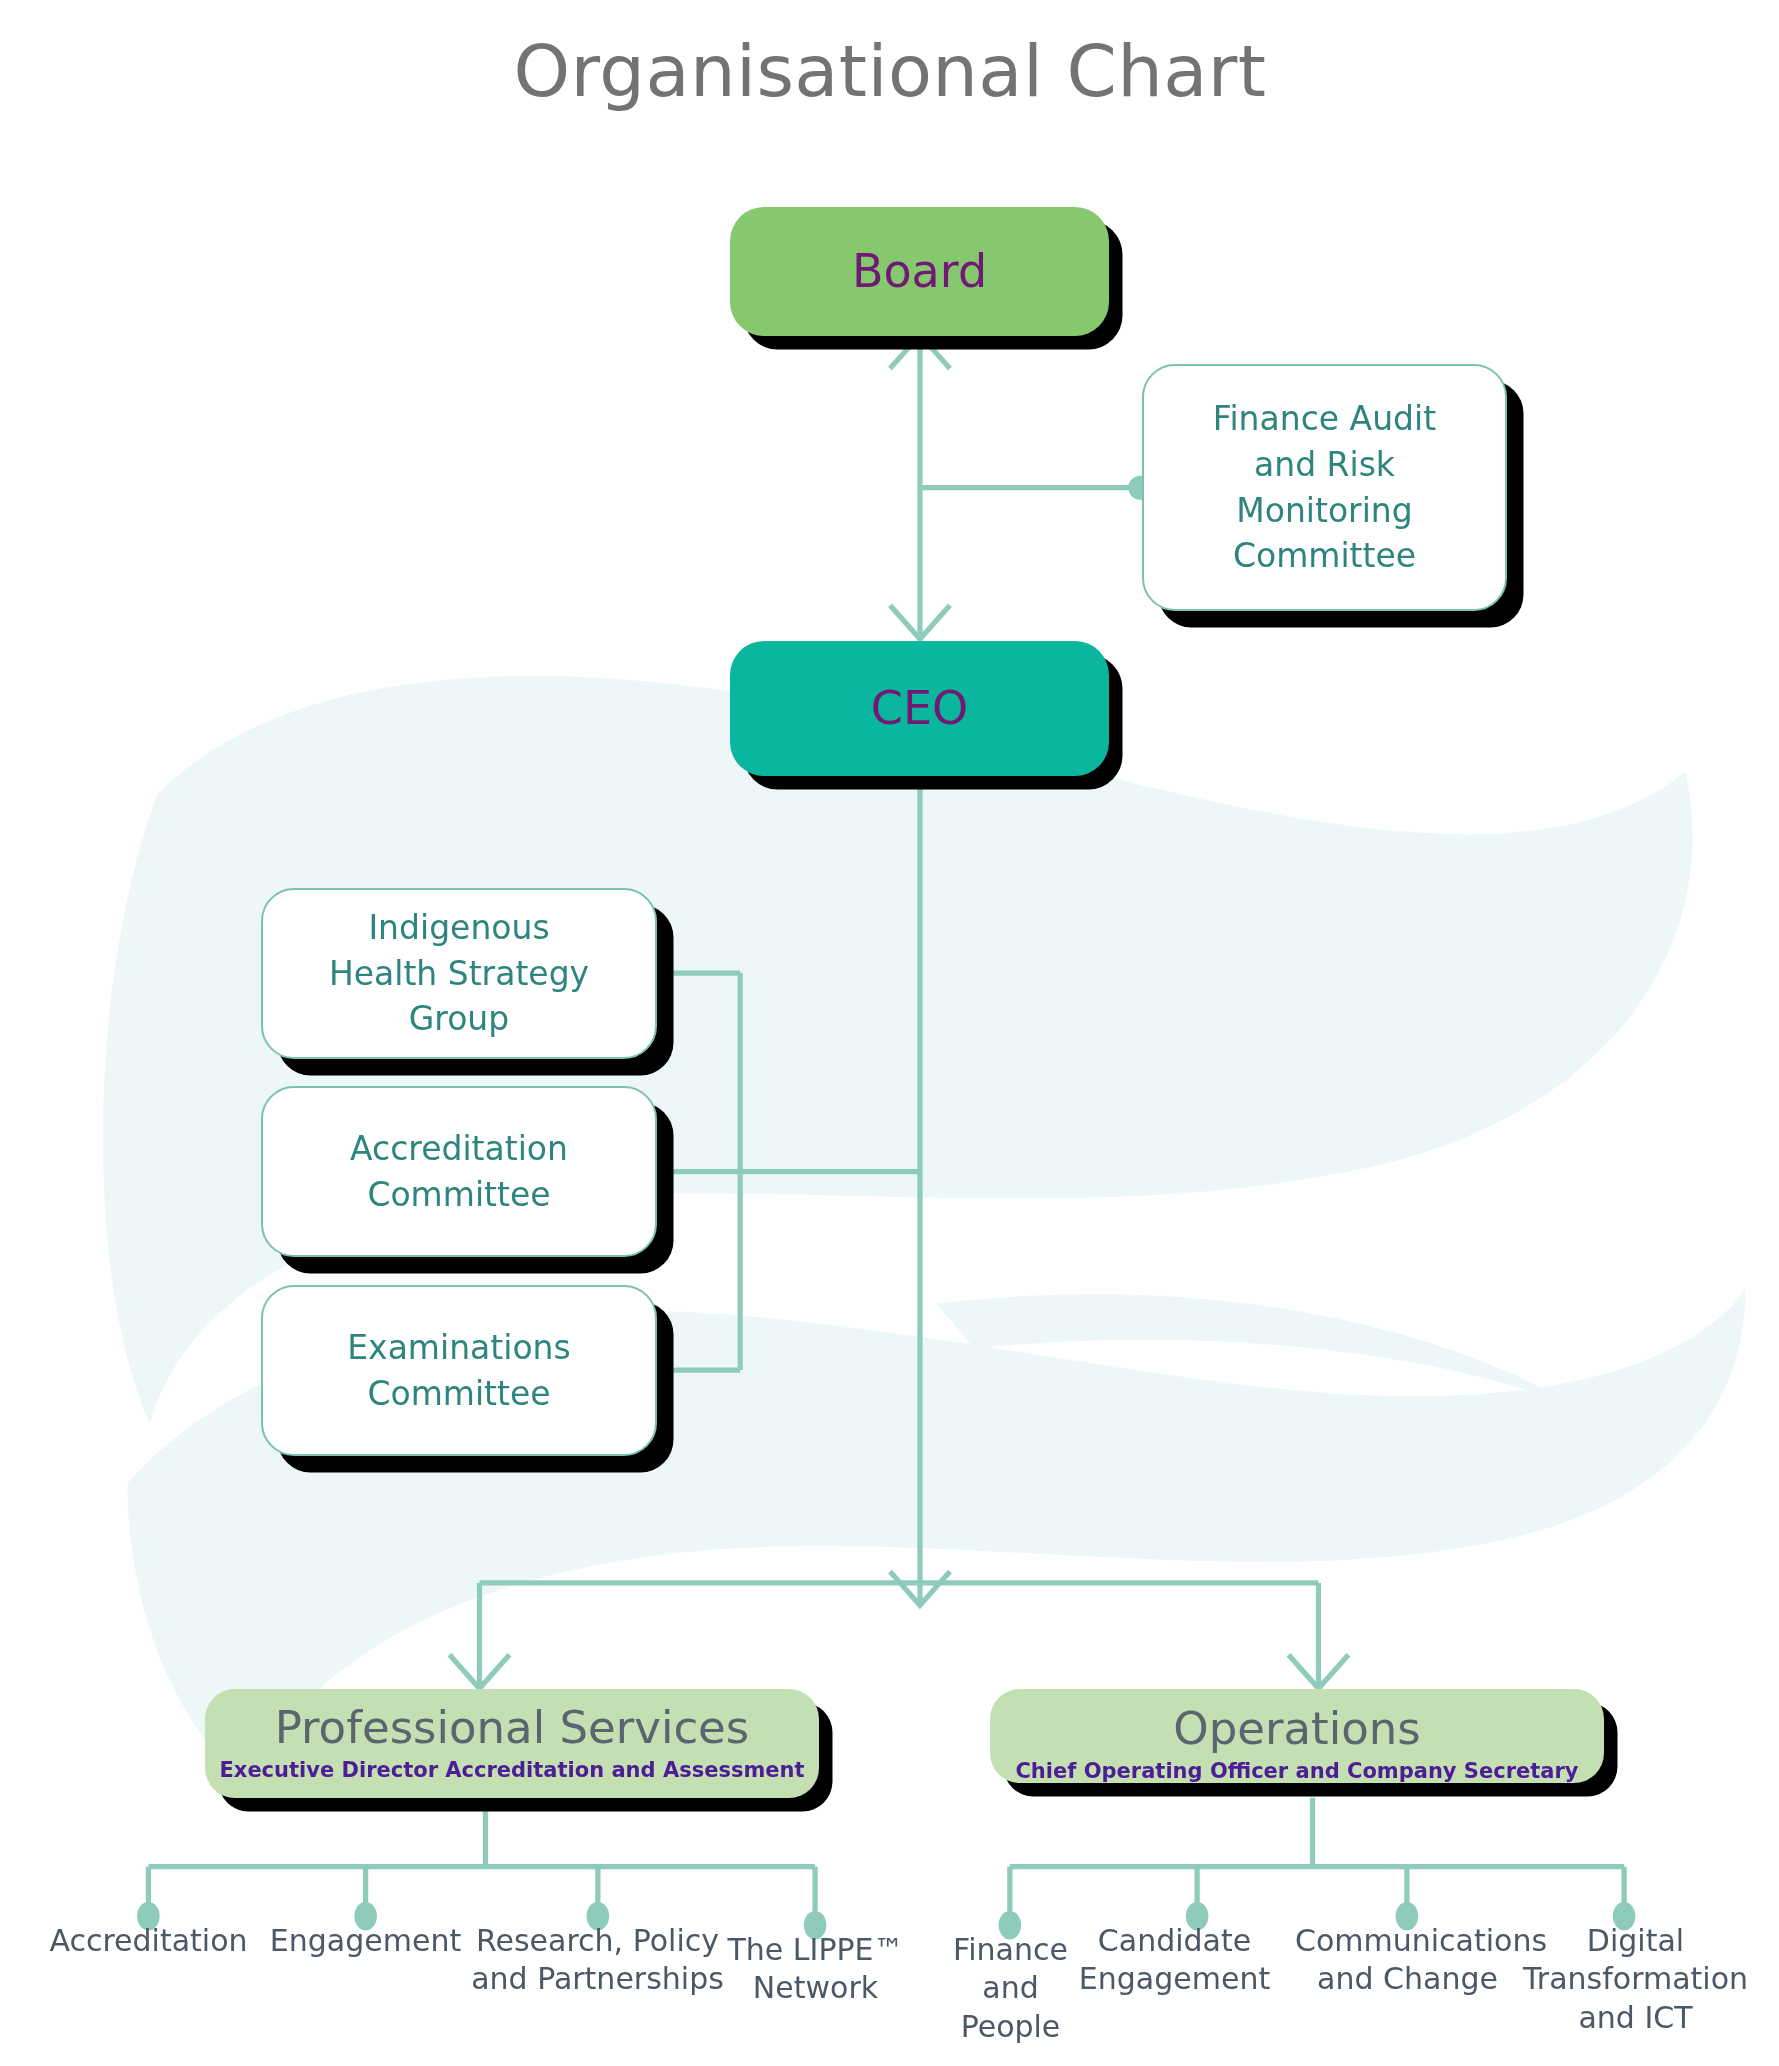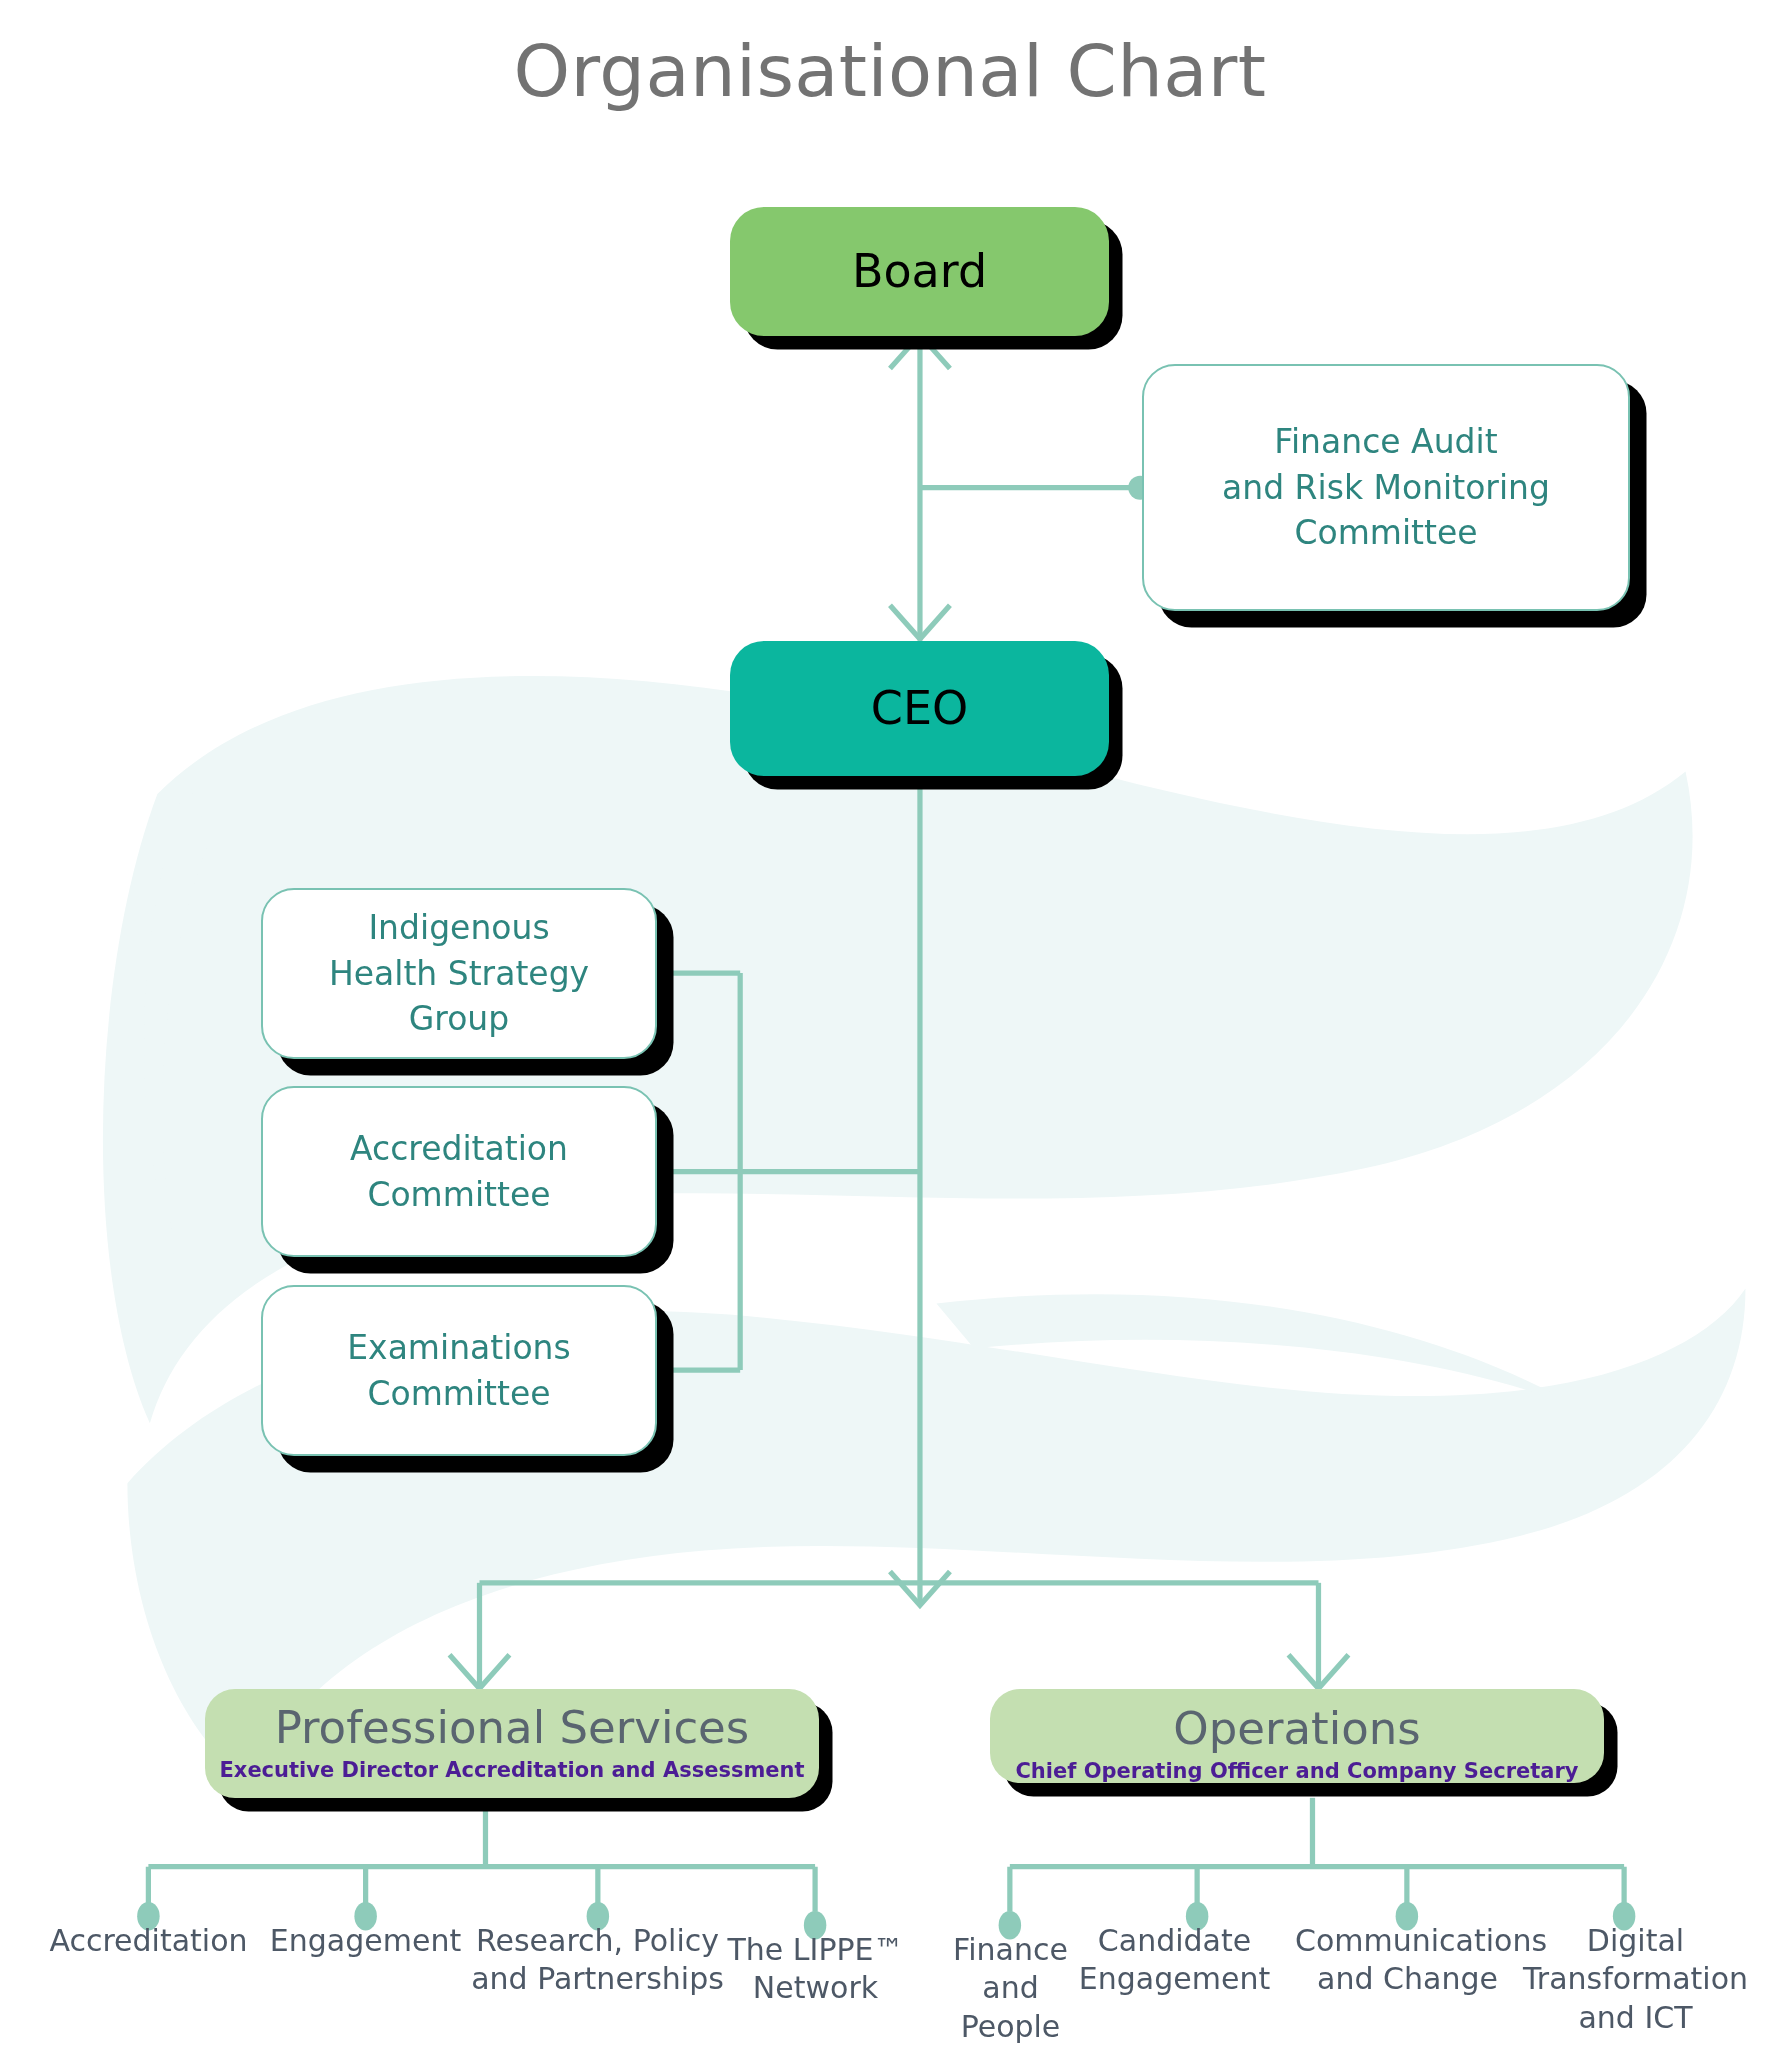--- a/index.html
+++ b/index.html
@@ -61,21 +61,21 @@
     align-items: center;
     justify-content: center;
     text-align: center;
     z-index: 3;
   }
 
   
   .node-primary {
     border-radius: 34px;
     box-shadow: 13.5px 13.5px 0 0 #000000;
-    color: #000000;
+    color: #701a75;
   }
   .node-primary .node-title {
     font-size: 46px;
     font-weight: 400;
     line-height: 1.05;
   }
 
   
   .node-outline {
     border-radius: 33px;
@@ -201,21 +201,21 @@
       <ellipse cx="2168" cy="2558" rx="15" ry="19"></ellipse>
     </g>
   </svg>
 
   <div id="page-title">Organisational Chart</div>
 
   <div class="node node-primary" style="left:730px; top:207px; width:379px; height:129px; background:#85c86d;">
     <div class="node-title">Board</div>
   </div>
 
-  <div class="node node-outline" style="left:1142px; top:364px; width:488px; height:247px;">
+  <div class="node node-outline" style="left:1142px; top:364px; width:365px; height:247px;">
     <div class="node-title">Finance Audit<br>and Risk Monitoring<br>Committee</div>
   </div>
 
   <div class="node node-primary" style="left:730px; top:641px; width:379px; height:135px; background:#0bb69e;">
     <div class="node-title">CEO</div>
   </div>
 
   <div class="node node-outline" style="left:261px; top:888px; width:396px; height:171px;">
     <div class="node-title">Indigenous<br>Health Strategy<br>Group</div>
   </div>

